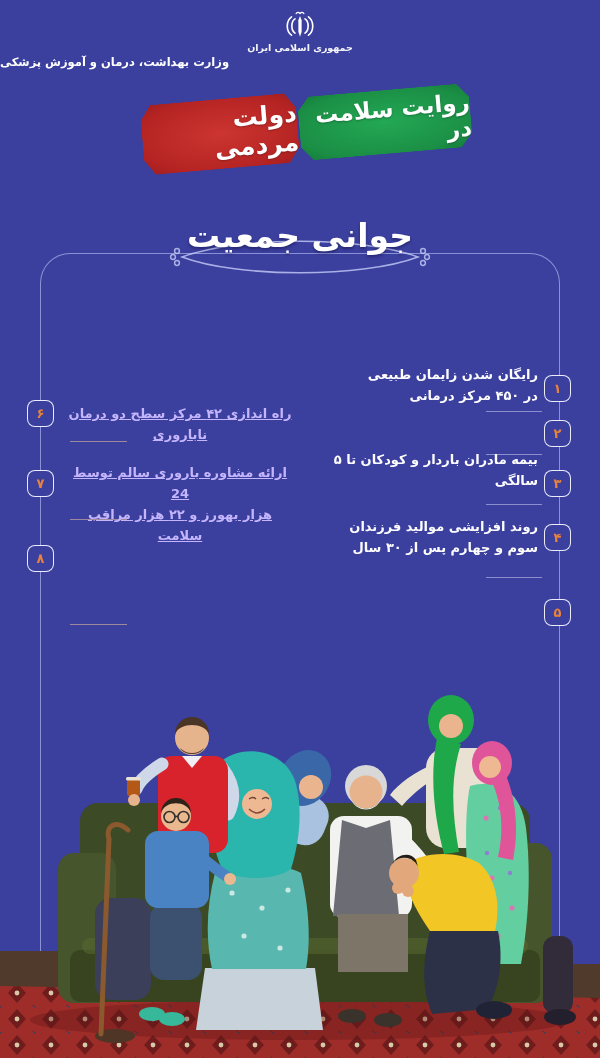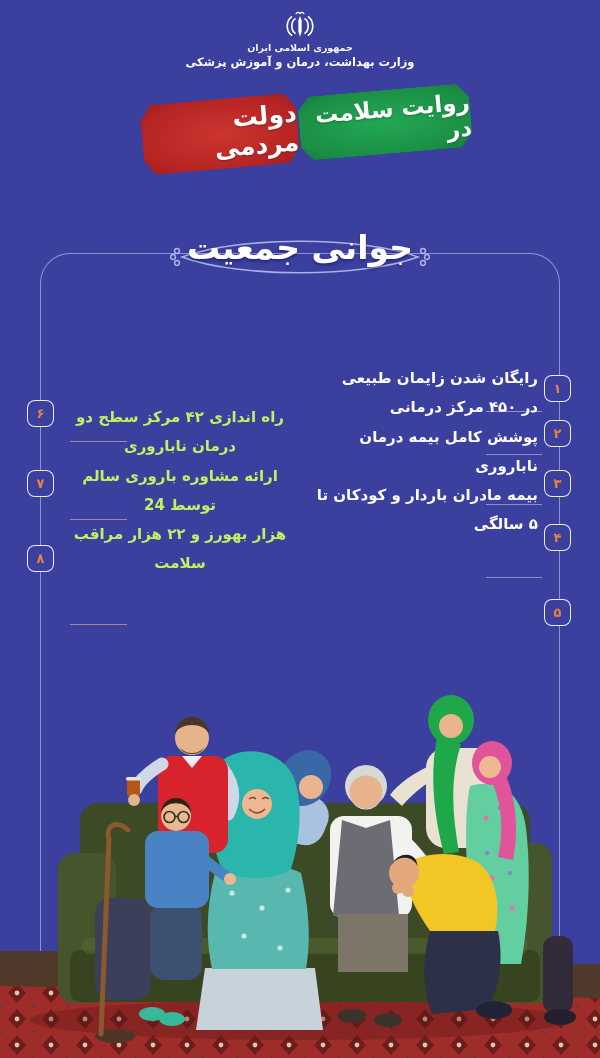--- a/index.html
+++ b/index.html
@@ -6,48 +6,48 @@
   .poster{
     position:relative; width:600px; height:1058px; overflow:hidden;
     background:#3b3f9e;
     font-family:"DejaVu Sans","Liberation Sans",sans-serif;
     direction:rtl;
   }
   
   .emblem{position:absolute; top:9px; left:283px; width:34px; height:34px;}
   .org-line1{position:absolute; top:42px; left:0; width:600px; text-align:center;
     color:#f4f4fa; font-size:9.5px; font-weight:600; letter-spacing:.5px;}
-  .org-line2{position:absolute; top:55px; left:0; width:600px; text-align:center;
+  .org-line2{position:absolute; top:55px; left:0; width:600px; text-align:left;
     color:#ffffff; font-size:11.5px; font-weight:700;}
   
   .banner{position:absolute; display:flex; align-items:center; justify-content:center;
     color:#fff; font-weight:700; transform:rotate(-5deg);
     clip-path:polygon(7% 0,93% 0,100% 22%,100% 78%,93% 100%,7% 100%,0 78%,0 22%);
     text-shadow:0 1px 2px rgba(0,0,0,.25);}
   .banner-green{left:299px; top:90px; width:172px; height:64px; font-size:23px;
     background:radial-gradient(ellipse at center,#23a855 0%,#1b8f45 75%,#157a3a 100%);}
   .banner-red{left:142px; top:99px; width:156px; height:70px; font-size:25px;
     background:radial-gradient(ellipse at center,#cc3530 0%,#b52423 75%,#9e1d1e 100%);}
   
   .frame{position:absolute; left:40px; top:253px; width:518px; height:702px;
     border:1.5px solid rgba(173,182,235,.7); border-bottom:none;
     border-radius:30px 30px 0 0;}
   .ornament{position:absolute; left:168px; top:234px;}
   .section-title{position:absolute; left:150px; top:216px; width:300px;
     text-align:center; color:#ffffff; font-size:33px; font-weight:700;
-    text-shadow:0 2px 3px rgba(0,0,40,.35);margin-top:12px;}
+    text-shadow:0 2px 3px rgba(0,0,40,.35);}
   
   .badge{position:absolute; width:25px; height:25px; border-radius:8px;
     border:1.5px solid rgba(243,245,255,.95); background:#3b3f9e;
     color:#e8823d; font-size:13px; font-weight:700;
     display:flex; align-items:center; justify-content:center; z-index:3;}
-  .item-text{position:absolute; font-size:15px; font-weight:700; line-height:29px;
+  .item-text{position:absolute; font-size:13px; font-weight:700; line-height:21px;
     white-space:pre-line; z-index:2;}
   .col-right .item-text,.item-text.right{right:62px; width:235px; text-align:right; color:#fdfdff;}
-  .item-text.left{left:64px; width:232px; text-align:center; color:#bef264;}
+  .item-text.left{left:64px; width:232px; text-align:center; color:#c4b5fd;text-decoration:underline;}
   .sep{position:absolute; height:1px; z-index:1;}
   .sep.right{right:58px; width:56px; background:rgba(205,210,240,.55);}
   .sep.left{left:70px; width:57px; background:rgba(242,199,156,.55);}
   .b-right{left:544px;}
   .b-left{left:27px;}
   
   .family-photo{position:absolute; left:0; bottom:0; width:600px; height:390px;}
 </style>
 </head>
 <body>
@@ -92,32 +92,33 @@
   <div class="badge b-right" style="top:375px">
       <span>۱</span>
     </div>
   <div class="item-text right" style="top:364px">رایگان شدن زایمان طبیعی
 در ۴۵۰ مرکز درمانی</div>
   <div class="sep right" style="top:411px"></div>
 
   <div class="badge b-right" style="top:420px">
       <span>۲</span>
     </div>
-  <div class="item-text right" style="top:423px">پوشش کامل بیمه درمان ناباروری</div>
   <div class="sep right" style="top:454px"></div>
 
   <div class="badge b-right" style="top:470px">
       <span>۳</span>
     </div>
-  <div class="item-text right" style="top:481px">بیمه مادران باردار و کودکان تا ۵ سالگی</div>
+  <div class="item-text right" style="top:449px">بیمه مادران باردار و کودکان تا ۵ سالگی</div>
   <div class="sep right" style="top:504px"></div>
 
   <div class="badge b-right" style="top:524px">
       <span>۴</span>
     </div>
+  <div class="item-text right" style="top:516px">روند افزایشی موالید فرزندان
+سوم و چهارم پس از ۳۰ سال</div>
   <div class="sep right" style="top:577px"></div>
 
   <div class="badge b-right" style="top:599px">
       <span>۵</span>
     </div>
 
   <div class="badge b-left" style="top:400px">
       <span>۶</span>
     </div>
   <div class="item-text left" style="top:403px">راه اندازی ۴۲ مرکز سطح دو درمان ناباروری</div>

